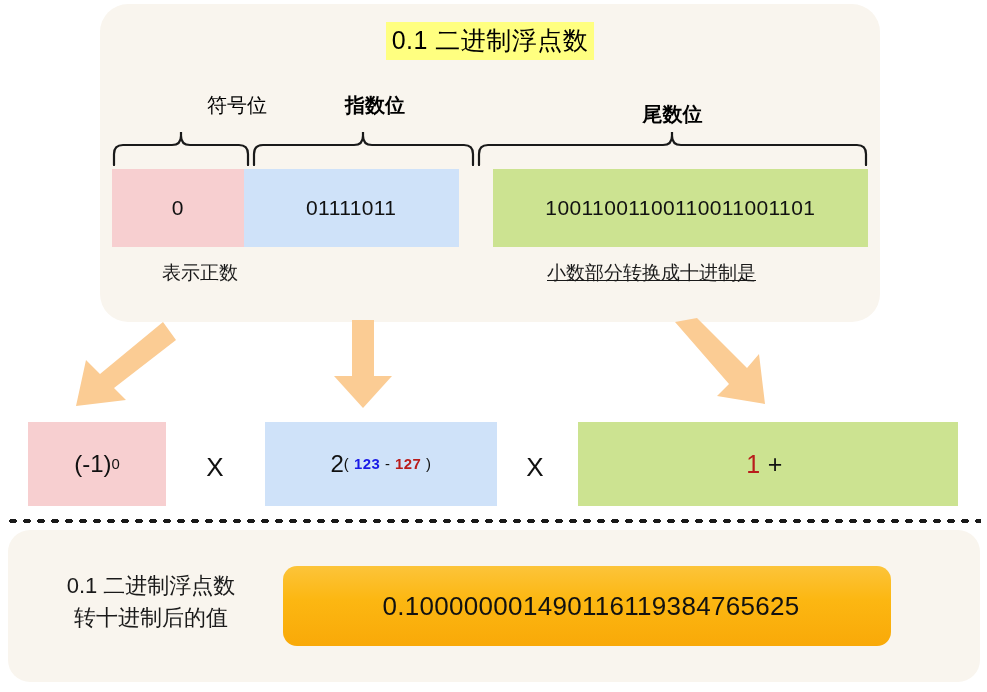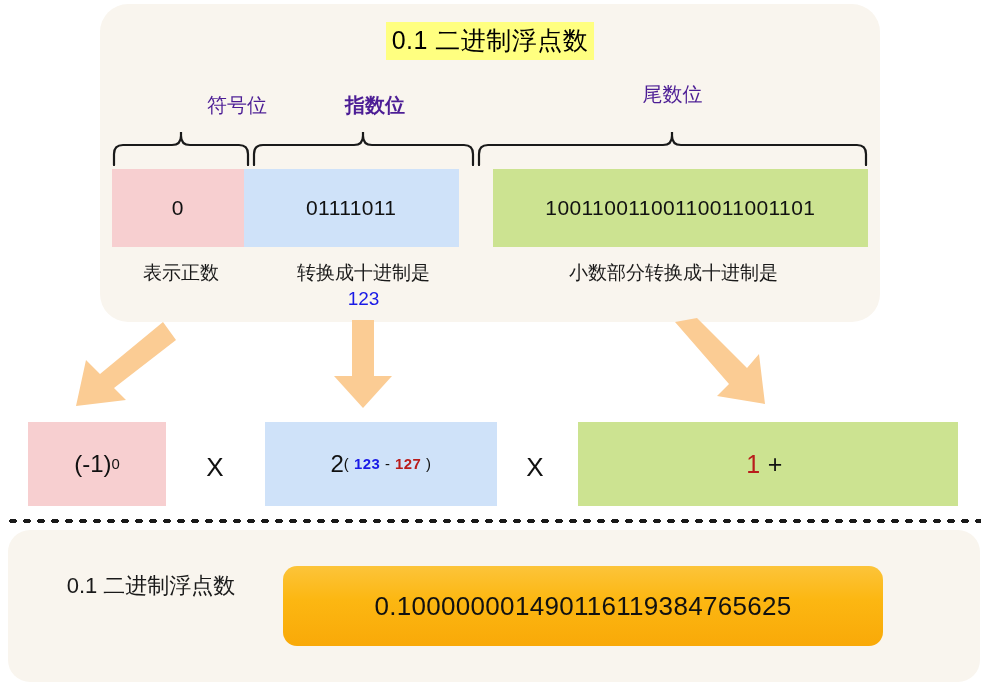--- a/index.html
+++ b/index.html
@@ -41,27 +41,27 @@
     line-height: 1.25;
     padding: 3px 6px 4px 6px;
     letter-spacing: 0.5px;
     color: #000;
   }
 
   
   .field-label {
     position: absolute;
     font-size: 20px;
-    color: #4c1d95;
+    color: #000000;
     text-align: center;
     white-space: nowrap;
   }
   #label-sign   { left: 12px;  top: 88px; width: 250px; }
   #label-exp    { left: 150px; top: 88px; width: 250px; font-weight: bold; }
-  #label-mant   { left: 375px; top: 77px; width: 395px; }
+  #label-mant   { left: 375px; top: 97px; width: 395px; font-weight: bold; }
 
   
   .brace {
     position: absolute;
     top: 128px;
     height: 34px;
   }
   .brace svg { display: block; }
   #brace-sign { left: 12px;  width: 138px; }
   #brace-exp  { left: 152px; width: 223px; }
@@ -91,23 +91,23 @@
   
   .annot {
     position: absolute;
     text-align: center;
     font-size: 19px;
     line-height: 1.35;
     color: #1a1a1a;
     white-space: nowrap;
   }
   .annot .val { color: #1a1ae6; display: block; }
-  #annot-sign { left: 12px;  top: 256px; width: 138px; }
+  #annot-sign { left: 0;  top: 256px; width: 138px; text-align: right; }
   #annot-exp  { left: 152px; top: 256px; width: 223px; }
-  #annot-mant { left: 378px; top: 256px; width: 391px; }
+  #annot-mant { left: 356px; top: 256px; width: 391px; text-decoration: underline; }
 
   
   .arrow { position: absolute; }
   .arrow svg { display: block; }
   #arrow-left   { left: 68px;  top: 318px; }
   #arrow-mid    { left: 330px; top: 320px; }
   #arrow-right  { left: 663px; top: 318px; }
 
   
   .formula-box {
@@ -190,20 +190,21 @@
     width: 600px;
     height: 80px;
     border-radius: 14px;
     background: linear-gradient(180deg, #fcc43a 0%, #fcb712 42%, #f9a908 100%);
     display: flex;
     align-items: center;
     justify-content: center;
     font-size: 26px;
     color: #111;
     letter-spacing: 0.3px;
+    padding-left: 8px;
   }
 </style>
 </head>
 <body>
 
 <div class="top-card">
 
   <div class="title-wrap">
     <span class="title">0.1 二进制浮点数</span>
   </div>
@@ -233,24 +234,20 @@
 
   <div class="bitbar">
     <div class="bitseg" id="seg-sign">0</div>
     <div class="bitseg" id="seg-exp">01111011</div>
     <div class="bitseg" id="seg-mant">10011001100110011001101</div>
   </div>
 
   <div class="annot" id="annot-sign">
     <span>表示正数</span>
   </div>
-  <div class="annot" id="annot-exp">
-    <span>转换成十进制是</span>
-    <span class="val">123</span>
-  </div>
   <div class="annot" id="annot-mant">
     <span>小数部分转换成十进制是</span>
   </div>
 </div>
 
 <div class="arrow" id="arrow-left">
   <svg width="110" height="90" viewBox="0 0 110 90">
     <path d="M95,4 L108,22 L46,70 L58,82 L8,88 L18,42 L32,56 Z" fill="#fbcc94"></path>
   </svg>
 </div>
@@ -281,17 +278,18 @@
 
 <div class="formula-box mant-formula" id="fbox-mant">
   <span class="red">1</span>&nbsp;<span>+</span>&nbsp;
 </div>
 
 <div class="divider"></div>
 
 <div class="bottom-card">
   <div class="result-label">
     <span>0.1 二进制浮点数</span><br>
+    <span>转十进制后的值</span>
   </div>
   <div class="result-box">
     <span>0.100000001490116119384765625</span>
   </div>
 </div>
 
 </body></html>

